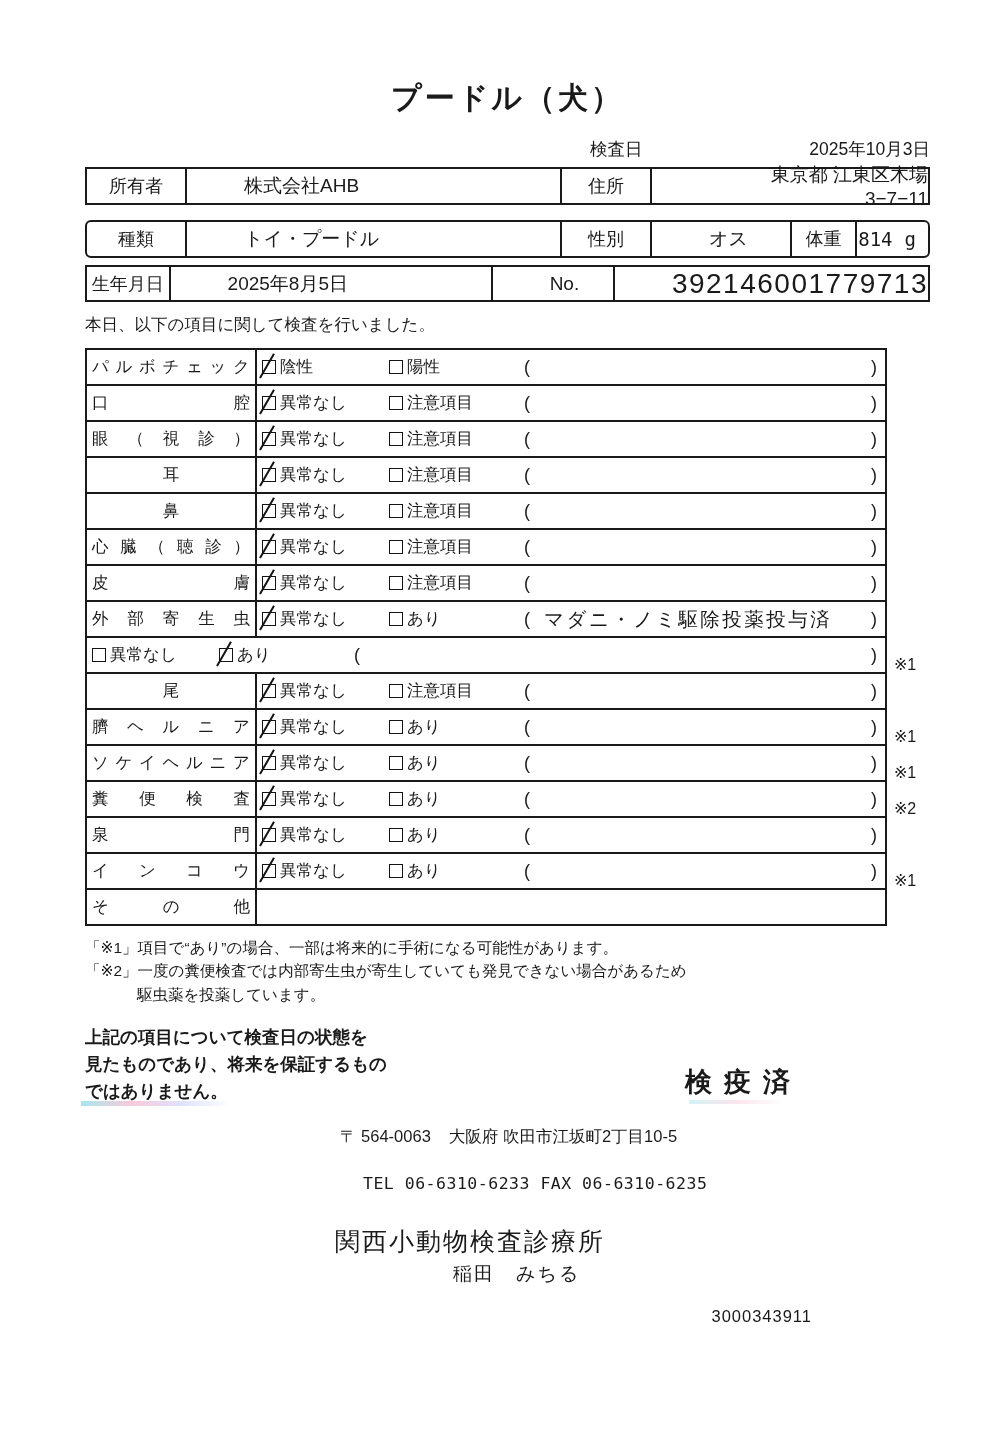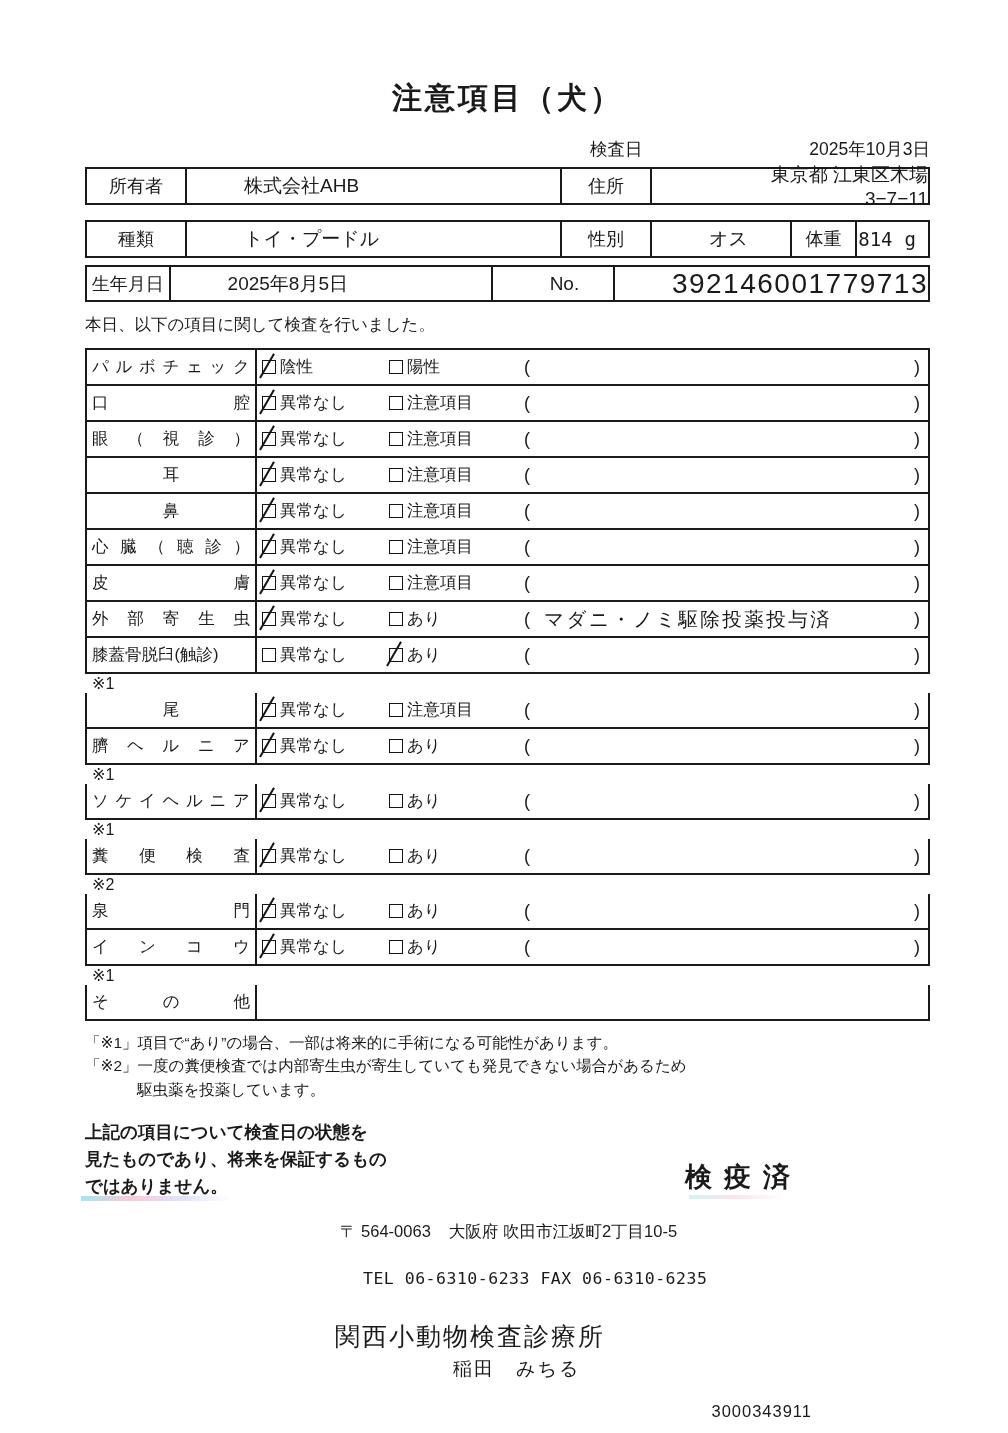--- a/index.html
+++ b/index.html
@@ -24,30 +24,30 @@
   .tbl{height:38px;}
   .lbl{justify-content:center;font-size:18px;}
   .val{padding-left:12px;font-size:19px;margin-left:45px;}
   .w-l1{width:100px;}
   .w-v1{width:330px;}
   .w-l2{width:90px;}
   .w-flex{flex:1;}
   .w-sex{width:95px;}
   .w-wlbl{width:65px;}
   .owner-tbl{margin-top:6px;text-align:right;}
-  .pet-tbl1{margin-top:15px;}
+  .pet-tbl1{margin-top:15px;border-radius:6px;}
   .pet-tbl2{margin-top:7px;height:37px;}
   .wval{flex:1;display:flex;justify-content:flex-end;align-items:center;gap:12px;padding-right:12px;font-size:19px;font-family:"DejaVu Sans Mono",monospace;}
   .no-val{letter-spacing:1.5px;font-size:28px;}
 
   .intro{margin:12px 0 12px 0;font-size:16.5px;}
 
   
   .exam{margin-top:2px;}
-  .xrow{display:flex;align-items:flex-start;flex-direction:column;}
+  .xrow{display:flex;align-items:flex-end;}
   .xbox{display:flex;align-items:stretch;width:845px;box-sizing:border-box;border:2.1px solid #1a1a1a;border-top:0;height:36px;}
   .xrow:first-child .xbox{border-top:2.1px solid #1a1a1a;height:38px;}
   .xname{width:170px;box-sizing:border-box;border-right:2.1px solid #1a1a1a;padding:0 5px;font-size:16.5px;line-height:32px;overflow:hidden;white-space:nowrap;}
   .spread{text-align:justify;text-align-last:justify;}
   .centerx{text-align:center;}
   .xopt{display:flex;align-items:center;font-size:16.5px;box-sizing:border-box;}
   .w1{width:130px;padding-left:5px;}
   .w2{width:135px;padding-left:2px;}
   .xrest{flex:1;}
   .cb{width:12px;height:12px;border:1.8px solid #141414;position:relative;margin-right:4px;flex:none;}
@@ -71,21 +71,21 @@
   .addr-line{margin-top:6px;padding-left:255px;font-size:16.5px;display:flex;gap:18px;white-space:nowrap;}
   .tel-line{margin-top:26px;padding-left:278px;font-size:16.5px;font-family:"DejaVu Sans Mono",monospace;letter-spacing:.5px;}
   .clinic-name{margin-top:32px;padding-left:250px;font-size:25px;letter-spacing:2px;font-weight:500;}
   .vet-name{margin-top:3px;padding-left:368px;font-size:19px;letter-spacing:2px;}
   .serial{margin-top:20px;text-align:right;padding-right:118px;font-size:16.5px;letter-spacing:1px;}
 </style>
 </head>
 <body>
 
 <div class="page">
-  <h1 class="title">注意項目（犬）</h1>
+  <h1 class="title">プードル（犬）</h1>
 
   <div class="content">
     <div class="examdate-row">
       <span class="examdate-label">検査日</span>
       <span class="examdate-value">2025年10月3日</span>
     </div>
 
     <div class="tbl owner-tbl">
       <div class="cell lbl w-l1">所有者</div>
       <div class="cell val w-v1">株式会社AHB</div>
@@ -271,21 +271,20 @@
               <span>(</span>
               <span class="pcontent">マダニ・ノミ駆除投薬投与済</span>
               <span>)</span>
             </div>
         </div>
         <div class="xnote"></div>
       </div>
 
       <div class="xrow">
         <div class="xbox">
-          <div class="xname">膝蓋骨脱臼(触診)</div>
           <div class="xopt w1">
               <span class="cb"></span>
               <span>異常なし</span>
             </div>
           <div class="xopt w2">
               <span class="cb checked"></span>
               <span>あり</span>
             </div>
           <div class="xparen">
               <span>(</span>

